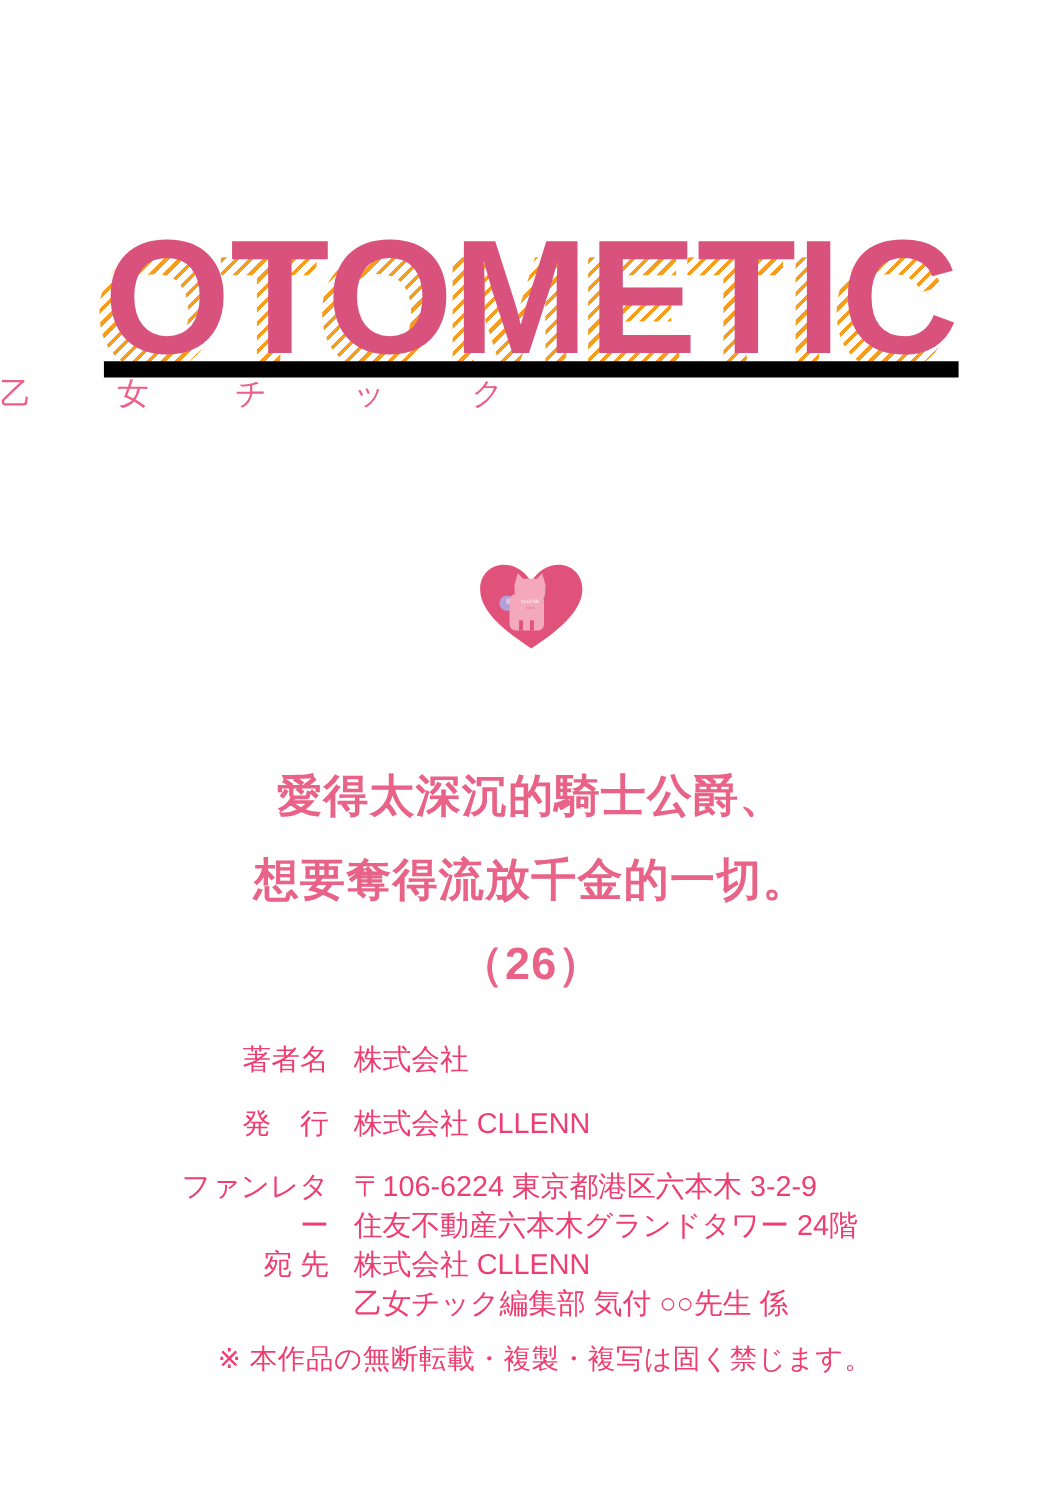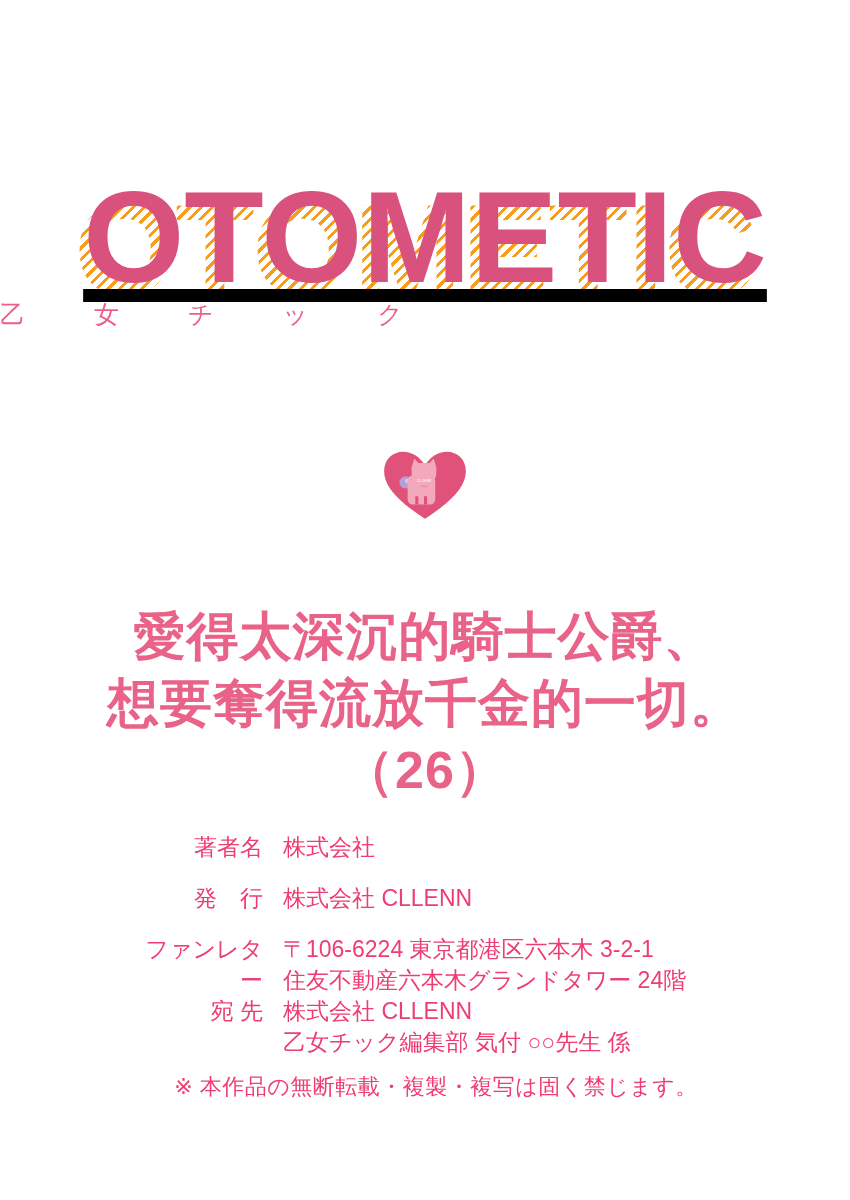--- a/index.html
+++ b/index.html
@@ -52,21 +52,21 @@
     position:absolute;top:448px;left:379px;
     width:92px;height:74px;
   }
 
   
   .title-block{
     position:absolute;top:603px;left:0;width:100%;
     text-align:center;
     color:#e96287;
     font-weight:bold;
-    font-size:52px;
+    font-size:36px;
     line-height:67px;
     letter-spacing:1px;
   }
 
   
   .colophon{
     position:absolute;top:832px;left:137px;
     color:#ee3d70;
     font-size:23px;
   }
@@ -147,21 +147,21 @@
       <div class="colophon-label">発　行</div>
       <div class="colophon-value">株式会社 CLLENN</div>
     </div>
 
     <div class="colophon-row addr">
       <div class="colophon-label">
         <div>ファンレター</div>
         <div>宛 先</div>
       </div>
       <div class="colophon-value">
-        <div>〒106-6224 東京都港区六本木 3-2-1</div>
+        <div>〒106-6224 東京都港区六本木 3-2-9</div>
         <div>住友不動産六本木グランドタワー 24階</div>
         <div>株式会社 CLLENN</div>
         <div>乙女チック編集部 気付 ○○先生 係</div>
       </div>
     </div>
 
   </div>
 
   <div class="footer-notice">※ 本作品の無断転載・複製・複写は固く禁じます。</div>
 

